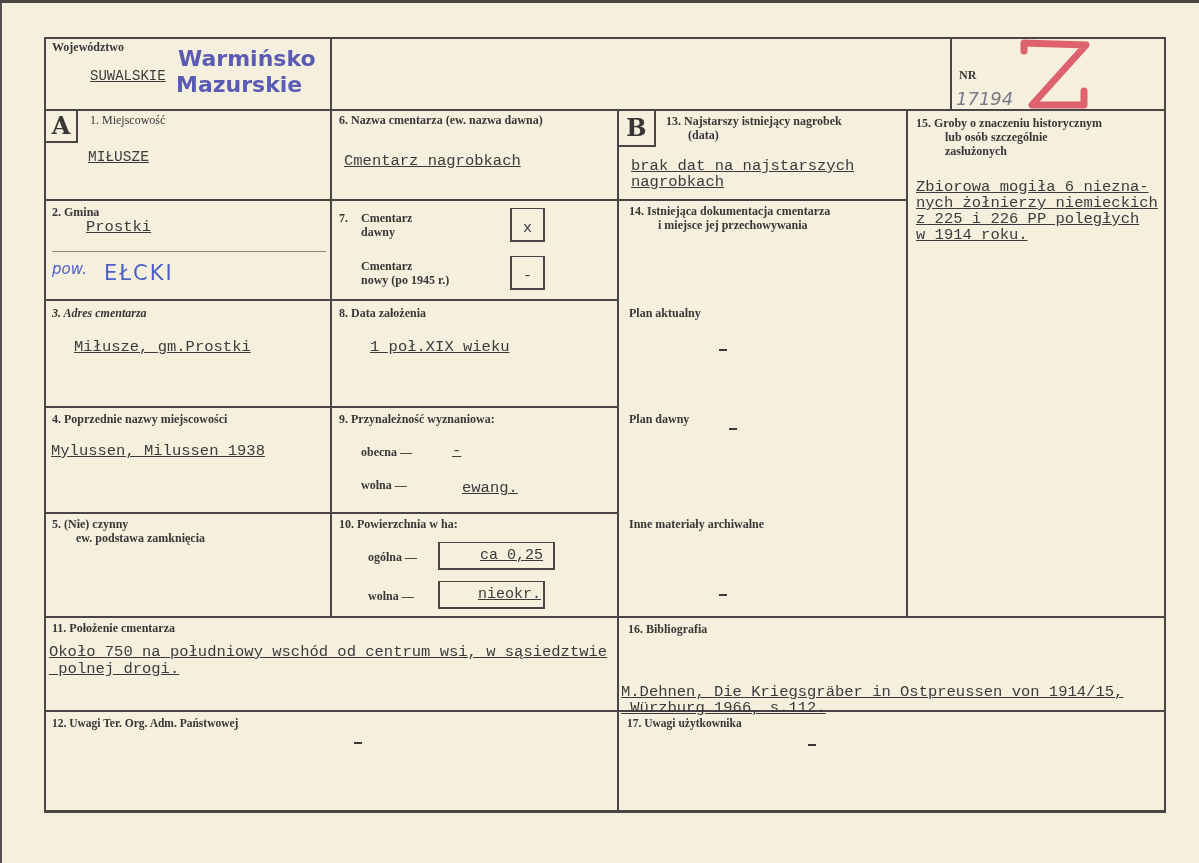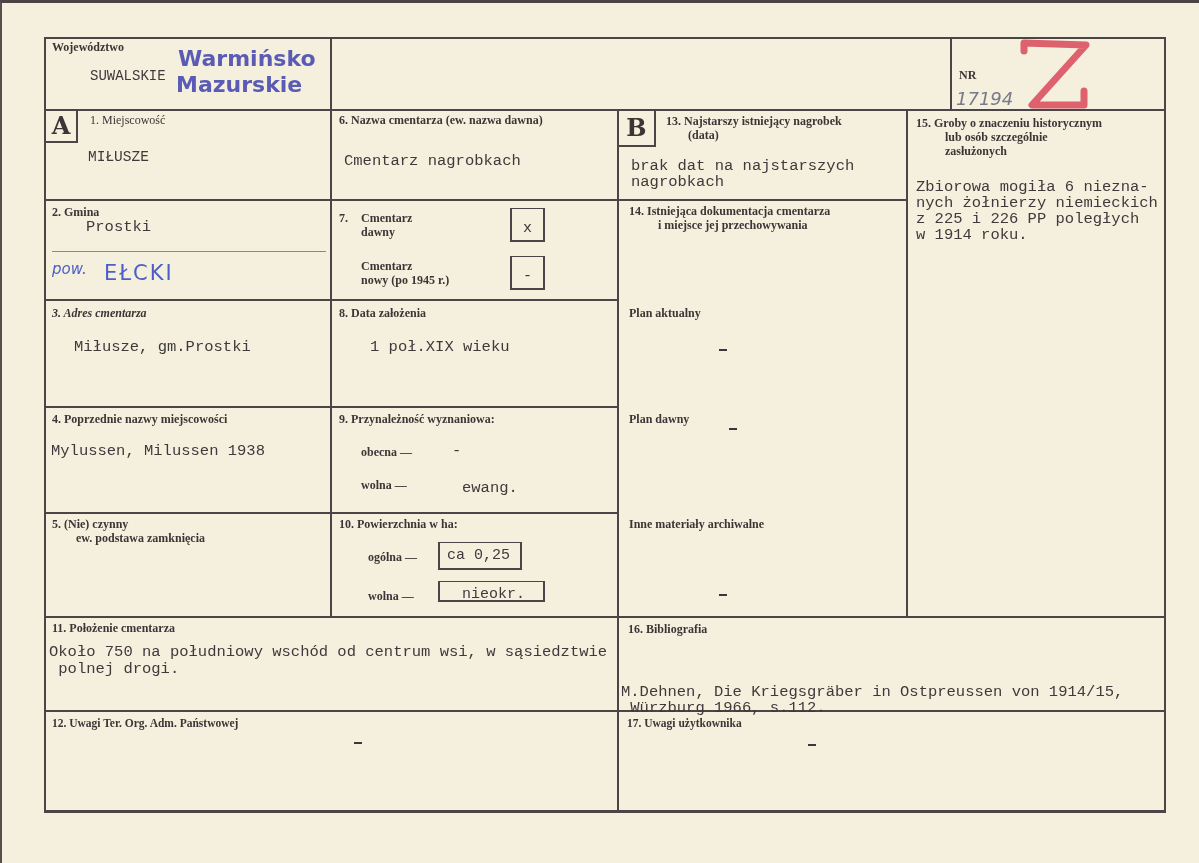--- a/index.html
+++ b/index.html
@@ -24,20 +24,21 @@
     position: absolute;
     font-family: "Liberation Serif", "DejaVu Serif", serif;
     font-weight: bold; font-size: 12px; line-height: 13px;
     color: #3b3536;
   }
   .tw {
     position: absolute;
     font-family: "Liberation Mono", "DejaVu Sans Mono", monospace;
     font-size: 15.5px; line-height: 17px; color: #3e3a3c;
     white-space: pre;
+    text-decoration: underline;
   }
   .stamp {
     position: absolute;
     font-family: "DejaVu Sans", "Liberation Sans", sans-serif;
     font-weight: bold; color: #4a4bb0; font-size: 22px; line-height: 24px;
     opacity: .9;
   }
   .title {
     position: absolute; left: 332px; top: 40px; width: 615px; text-align: center;
     font-family: "DejaVu Serif", "Liberation Serif", serif;
@@ -136,23 +137,23 @@
   <div class="tw" style="left:368px;top:336px;">1 poł.XIX wieku</div>
 
   <div class="lbl" style="left:337px;top:410px;">9.  Przynależność wyznaniowa:</div>
   <div class="lbl" style="left:359px;top:443px;">obecna —</div>
   <div class="tw" style="left:450px;top:440px;">-</div>
   <div class="lbl" style="left:359px;top:476px;">wolna —</div>
   <div class="tw" style="left:460px;top:477px;">ewang.</div>
 
   <div class="lbl" style="left:337px;top:515px;">10.  Powierzchnia w ha:</div>
   <div class="lbl" style="left:366px;top:548px;font-family:Liberation Serif, serif;">ogólna —</div>
-  <div class="box tw" style="left:436px;top:539px;width:84px;height:28px;line-height:26px;text-align:right;padding-right:10px;">ca 0,25</div>
+  <div class="box tw" style="left:436px;top:539px;width:117px;height:28px;line-height:26px;text-align:right;padding-right:10px;">ca 0,25</div>
   <div class="lbl" style="left:366px;top:587px;">wolna —</div>
-  <div class="box tw" style="left:436px;top:578px;width:107px;height:21px;line-height:26px;text-align:right;padding-right:18px;">nieokr.</div>
+  <div class="box tw" style="left:436px;top:578px;width:107px;height:28px;line-height:26px;text-align:right;padding-right:2px;">nieokr.</div>
 
   <div class="lbl" style="left:50px;top:619px;">11.  Położenie cmentarza</div>
   <div class="tw" style="left:47px;top:641px;">Około 750 na południowy wschód od centrum wsi, w sąsiedztwie</div>
   <div class="tw" style="left:47px;top:658px;"> polnej drogi.</div>
 
   <div class="lbl" style="left:50px;top:714px;font-size:11.5px;">12.  Uwagi Ter. Org. Adm. Państwowej</div>
   <div class="dash" style="left:352px;top:739px;"></div>
 
   <div class="letterbox" style="left:615px;top:106px;width:39px;height:38px;line-height:34px;">B</div>
   <div class="lbl" style="left:664px;top:112px;">13.  Najstarszy istniejący nagrobek</div>

